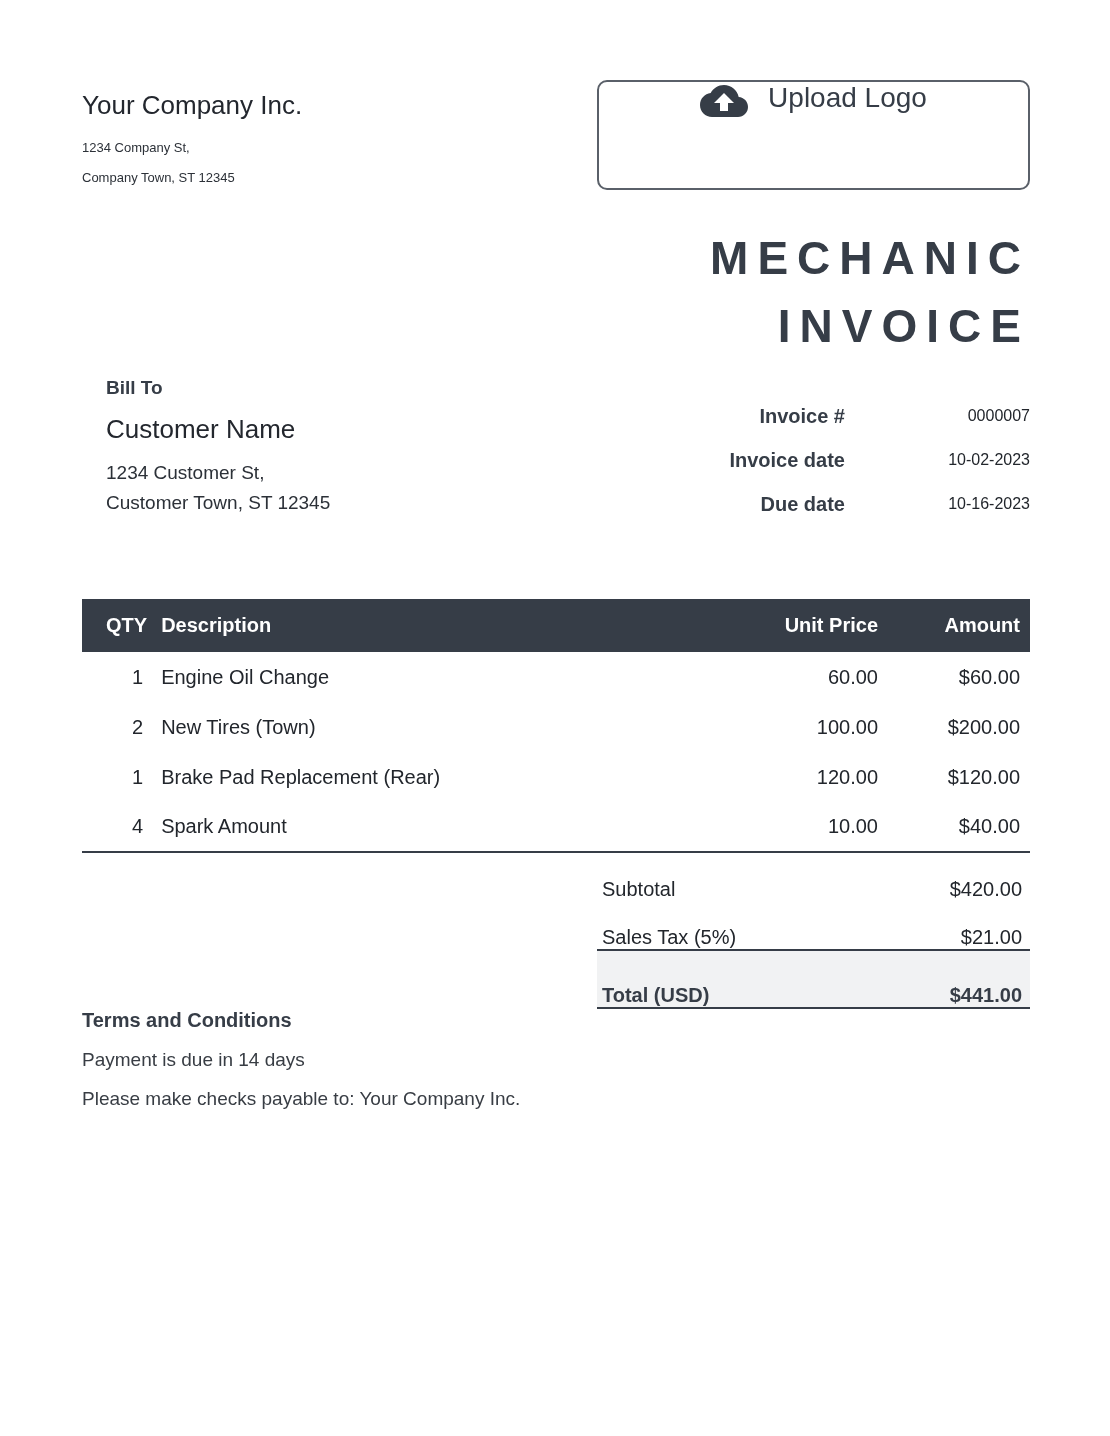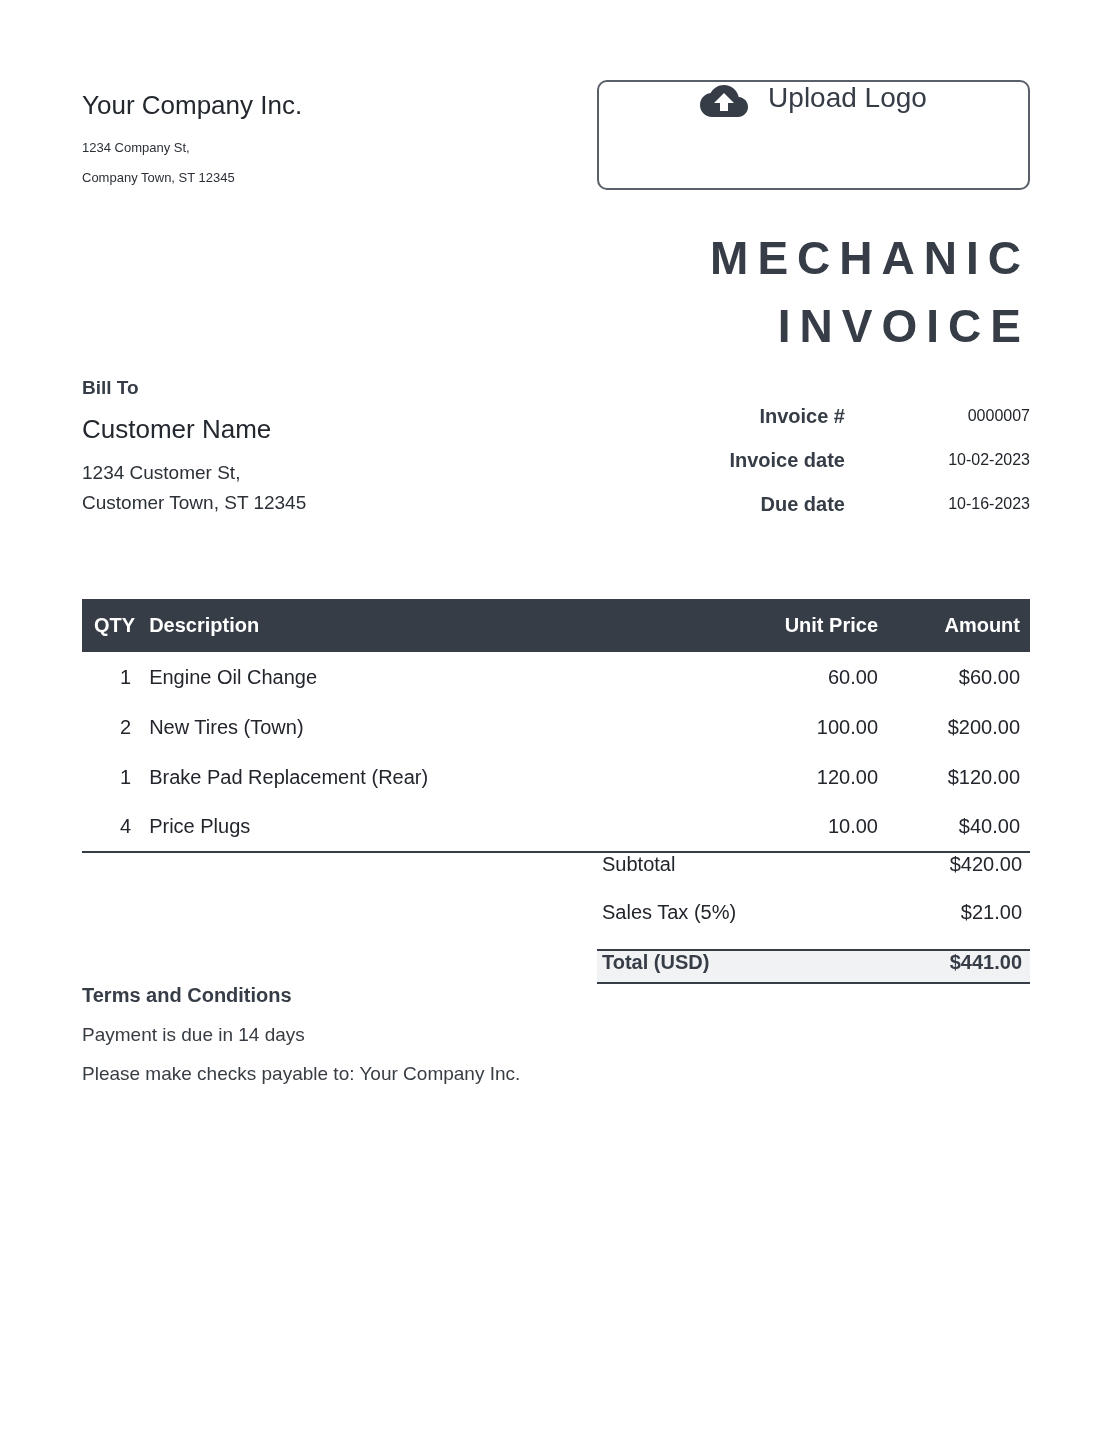--- a/index.html
+++ b/index.html
@@ -22,53 +22,53 @@
     cursor:pointer;
   }
   .upload-btn svg { width:48px; height:38px; fill:#363d47; flex:0 0 auto; }
   .upload-label { font-size:28px; color:#363d47; }
 
   
   .doc-title { text-align:right; margin-top:31px; font-weight:bold; font-size:46px;
     line-height:68px; letter-spacing:9px; color:#363d47; }
 
   
-  .mid-row { display:flex; justify-content:space-between; align-items:flex-start; margin-top:16px; }
+  .mid-row { display:flex; justify-content:space-between; align-items:flex-start; margin-top:16px;margin-left:24px; }
   .billto-heading { font-size:19px; font-weight:bold; color:#363d47; line-height:24px; }
   .customer-name { font-size:26px; color:#23272e; margin-top:12px; line-height:34px; }
   .customer-address { margin-top:12px; font-size:19px; line-height:30px; color:#2c3138; }
 
   .meta { width:440px; padding-top:18px; }
   .meta-row { display:flex; align-items:center; height:44px; }
   .meta-label { flex:1; text-align:right; font-weight:bold; font-size:20px; color:#363d47; }
   .meta-value { width:185px; text-align:right; font-size:16px; color:#22262c; }
 
   
   table.items { width:100%; border-collapse:collapse; margin-top:73px; }
   .items thead tr { background:#363d47; height:53px; }
   .items th { color:#ffffff; font-size:20px; font-weight:bold; }
-  .items th.h-qty { width:52px; text-align:left; padding-left:12px; }
+  .items th.h-qty { width:52px; text-align:left; padding-left:24px; }
   .items th.h-desc { text-align:left; padding-left:14px; }
   .items th.h-unit { width:150px; text-align:right; }
   .items th.h-amount { width:152px; text-align:right; padding-right:10px; }
   .items tbody tr { height:50px; }
   .items td { font-size:20px; color:#22262c; }
   .items td.c-qty { text-align:right; padding-right:4px; }
   .items td.c-desc { padding-left:14px; }
   .items td.c-unit { text-align:right; }
   .items td.c-amount { text-align:right; padding-right:10px; }
   .items tbody tr:last-child td { border-bottom:2px solid #363d47; }
 
   
   .totals { width:433px; margin-left:auto; }
-  .totals-row { display:flex; align-items:flex-start; height:48px; font-size:20px; }
+  .totals-row { display:flex; align-items:flex-end; height:48px; font-size:20px; }
   .totals-label { flex:1; padding-left:5px; color:#22262c; }
   .totals-value { text-align:right; padding-right:8px; color:#22262c; }
   .totals-row.total {
-    height:35px; background:#f1f2f3;
+    height:60px; background:#f1f2f3;
     border-top:2px solid #363d47; border-bottom:2px solid #363d47;
   }
   .totals-row.total .totals-label,
   .totals-row.total .totals-value { font-weight:bold; color:#363d47; }
 
   
   .terms { }
   .terms-heading { font-size:20px; font-weight:bold; color:#363d47; }
   .terms-line { font-size:19px; line-height:22px; color:#383d44; margin-top:17px; }
 </style>
@@ -148,21 +148,21 @@
         <td class="c-amount">$200.00</td>
       </tr>
       <tr>
         <td class="c-qty">1</td>
         <td class="c-desc">Brake Pad Replacement (Rear)</td>
         <td class="c-unit">120.00</td>
         <td class="c-amount">$120.00</td>
       </tr>
       <tr>
         <td class="c-qty">4</td>
-        <td class="c-desc">Price Plugs</td>
+        <td class="c-desc">Spark Amount</td>
         <td class="c-unit">10.00</td>
         <td class="c-amount">$40.00</td>
       </tr>
     </tbody>
   </table>
 
   <div class="totals">
     <div class="totals-row">
       <div class="totals-label">Subtotal</div>
       <div class="totals-value">$420.00</div>

